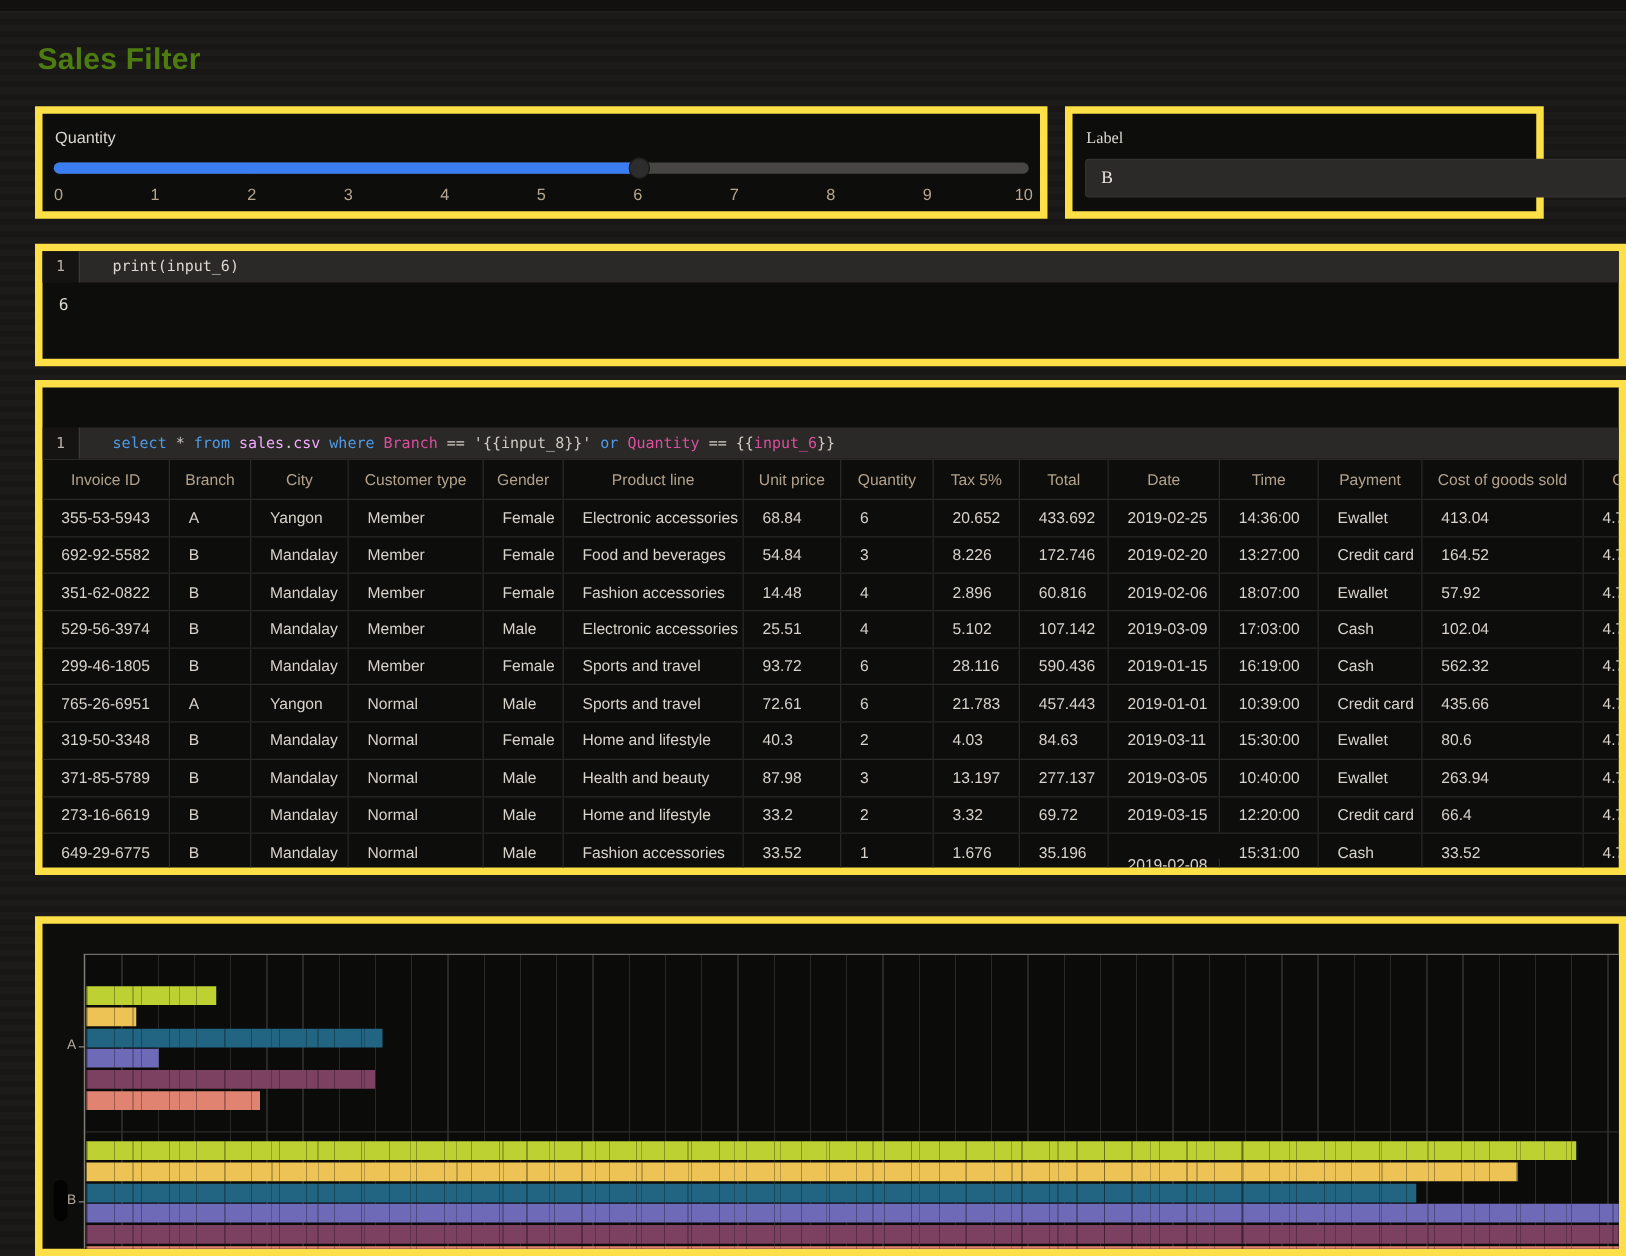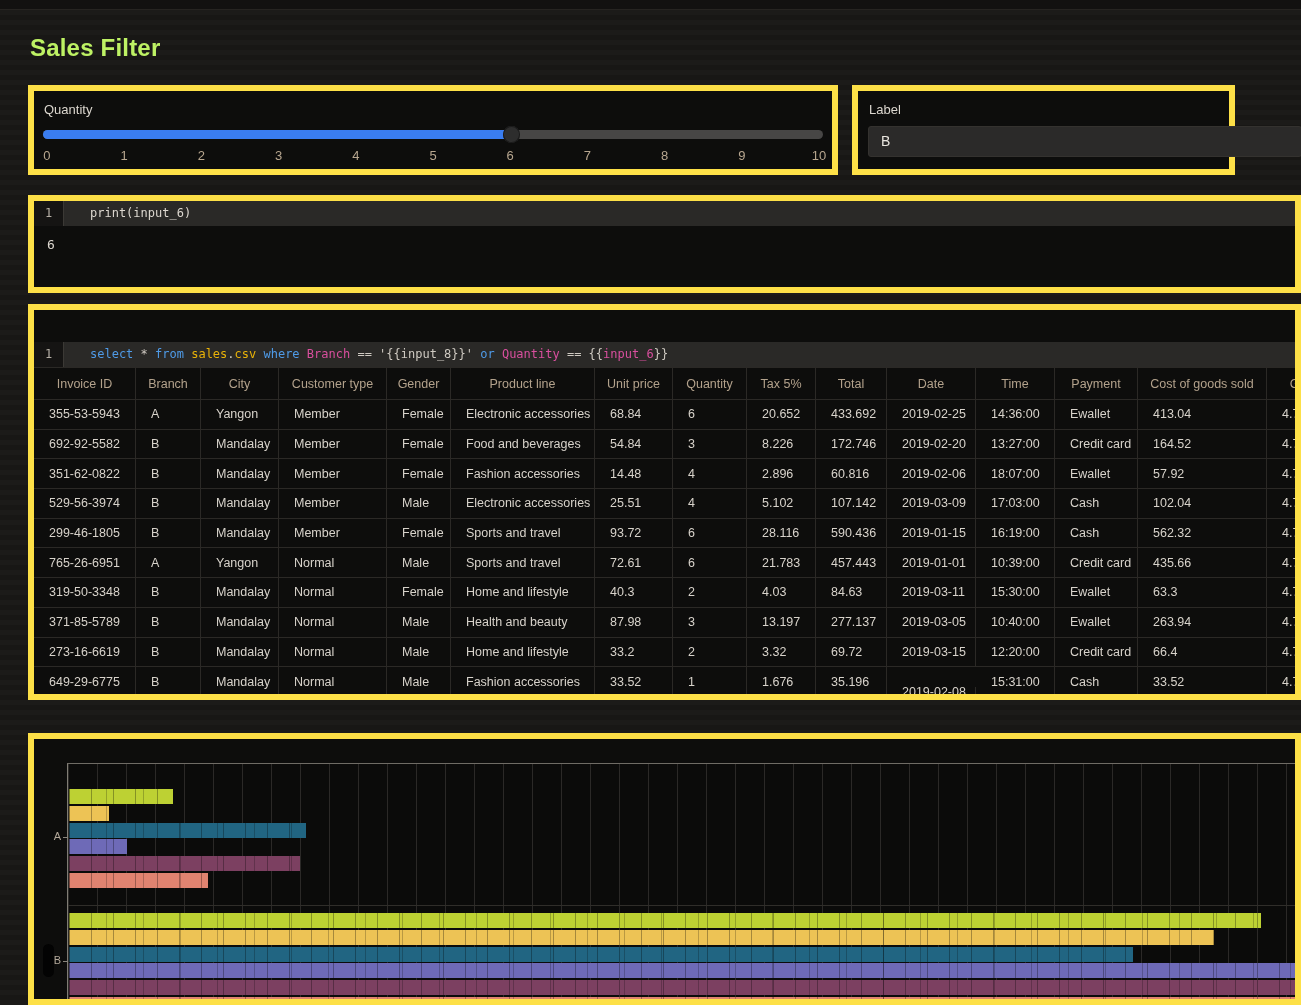--- a/index.html
+++ b/index.html
@@ -7,53 +7,53 @@
   body {
     font-family:"Liberation Sans", sans-serif;
     background-color:#191816;
     background-image:repeating-linear-gradient(180deg, #1c1b19 0 5px, #181715 5px 10px);
     color:#d8d3cb;
     position:relative;
   }
   .top-band { position:absolute; left:0; top:0; width:1301px; height:10px;
     background:#121110; border-bottom:1px solid #262421; }
   .page-title { position:absolute; left:30px; top:34px; font-size:24px; font-weight:700;
-    color:#bef264; letter-spacing:0.2px; }
+    color:#4d7c0f; letter-spacing:0.2px; }
 
   .card { position:absolute; background:#0d0d0c; border:6px solid #fde047; }
 
   
   .slider-card { left:28px; top:85px; width:810px; height:90px; padding:11px 9px 0 9px; }
   .ctl-label { font-size:13px; color:#dcd7cf; padding-left:1px; }
   .slider-track { position:relative; margin-top:13px; height:9px; background:#474645; border-radius:5px; }
   .slider-fill { position:absolute; left:0; top:0; height:9px; background:#3a7df0; border-radius:5px 0 0 5px; }
   .slider-handle { position:absolute; top:-4px; width:17px; height:17px; border-radius:50%;
     background:#2d2d2d; box-shadow:0 0 0 1px #1b1b1b inset; }
   .slider-ticks { position:relative; margin-top:9px; height:16px; }
   .slider-tick { position:absolute; transform:translateX(-50%); font-size:13px; color:#b7a68f; }
 
   
-  .label-card { left:852px; top:85px; width:383px; height:90px; padding:11px 10px 0 10px; }
+  .label-card { left:852px; top:85px; width:383px; height:90px; padding:11px 10px 0 10px;font-family:Liberation Serif, serif; }
   .text-input { margin-top:9px; width:434px; height:31px; background:#2b2a29; border:1px solid #34322f;
     border-radius:3px; font-size:14px; color:#e9e5de; line-height:29px; padding-left:12px; }
 
   
   .py-card { left:28px; top:195px; width:1273px; height:98px; }
   .cell-title { height:31px; line-height:31px; padding-left:9px; font-size:11.5px; color:#a79d8e;
     border-bottom:1px solid #242220; }
   .code-row { display:flex; height:25px; }
   .gutter { flex:0 0 30px; background:#151413; border-right:1px solid #3b3935; text-align:center;
     font-family:"DejaVu Sans Mono", monospace; font-size:12px; line-height:25px; color:#b6b0a6; }
   .code-line { flex:1 1 auto; background:#2a2927; font-family:"DejaVu Sans Mono", monospace;
     font-size:12px; line-height:25px; padding-left:26px; color:#ddd8d0; white-space:pre; overflow:hidden; }
   .cell-output { font-family:"DejaVu Sans Mono", monospace; font-size:13px; color:#ddd8d0;
     padding:11px 0 0 13px; }
   .tk-kw  { color:#4f9be8; }
   .tk-pl  { color:#cfcac2; }
-  .tk-tbl { color:#eab308; }
+  .tk-tbl { color:#f0abfc; }
   .tk-fld { color:#d94f9e; }
 
   
   .sql-card { left:28px; top:304px; width:1273px; height:396px; overflow:hidden; }
   .sql-title-space { height:32px; }
 
   .tbl { border-top:1px solid #2b2926; width:1313px; font-size:12.5px; }
   .tr { display:flex; height:29.7px; border-bottom:1px solid #2b2926; }
   .tr.head { height:32px; }
   .th, .td { flex:0 0 auto; border-right:1px solid #2b2926; overflow:hidden; white-space:nowrap; }
@@ -250,21 +250,21 @@
         <div class="td" style="flex-basis: 108px;">Normal</div>
         <div class="td" style="flex-basis: 64px;">Female</div>
         <div class="td" style="flex-basis: 144px;">Home and lifestyle</div>
         <div class="td" style="flex-basis: 78px;">40.3</div>
         <div class="td" style="flex-basis: 74px;">2</div>
         <div class="td" style="flex-basis: 69px;">4.03</div>
         <div class="td" style="flex-basis: 71px;">84.63</div>
         <div class="td" style="flex-basis: 89px;">2019-03-11</div>
         <div class="td" style="flex-basis: 79px;">15:30:00</div>
         <div class="td" style="flex-basis: 83px;">Ewallet</div>
-        <div class="td" style="flex-basis: 129px;">63.3</div>
+        <div class="td" style="flex-basis: 129px;">80.6</div>
         <div class="td" style="flex-basis: 80px;">4.7619</div>
       </div>
       <div class="tr">
         <div class="td" style="flex-basis: 102px;">371-85-5789</div>
         <div class="td" style="flex-basis: 65px;">B</div>
         <div class="td" style="flex-basis: 78px;">Mandalay</div>
         <div class="td" style="flex-basis: 108px;">Normal</div>
         <div class="td" style="flex-basis: 64px;">Male</div>
         <div class="td" style="flex-basis: 144px;">Health and beauty</div>
         <div class="td" style="flex-basis: 78px;">87.98</div>

